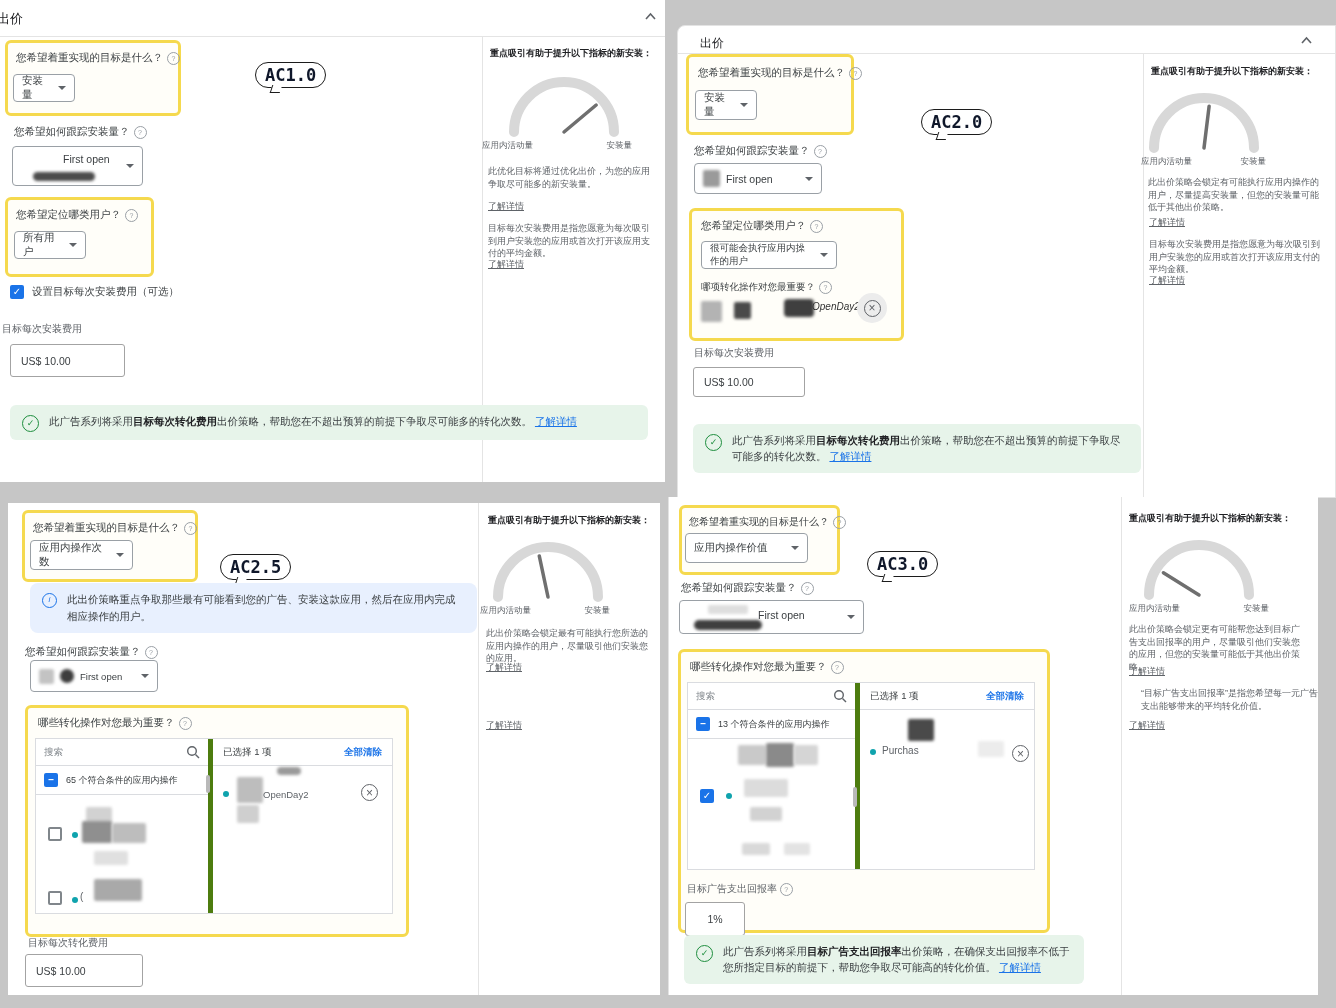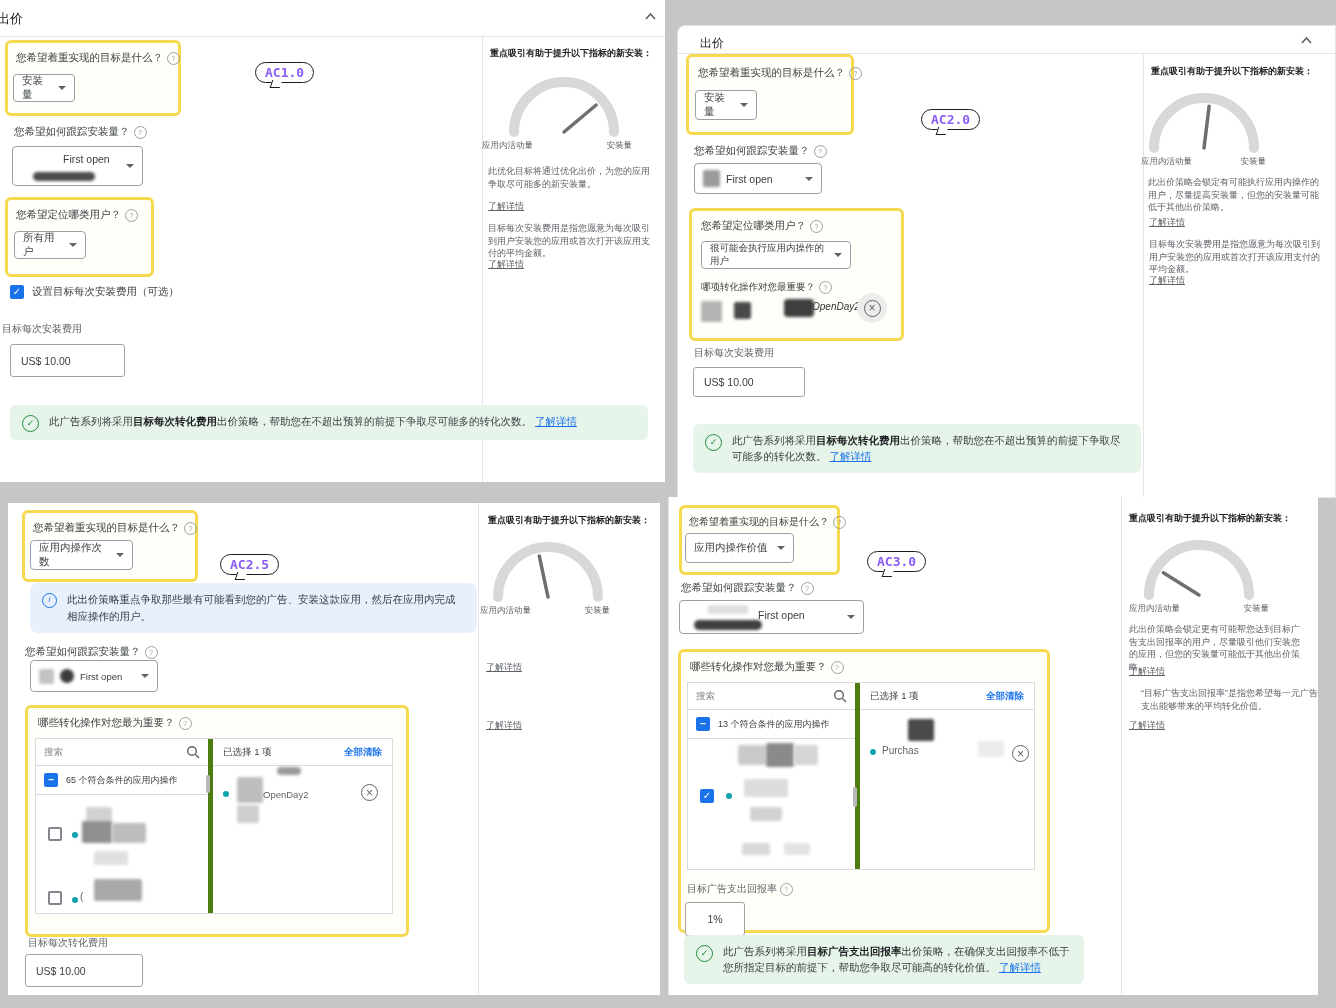--- a/index.html
+++ b/index.html
@@ -38,21 +38,21 @@
   .banner{position:absolute;background:#e8f0fe;border-radius:8px;display:flex;gap:10px;
           padding:8px 12px;font-size:10.5px;color:#3c4043;line-height:1.6;box-sizing:border-box}
   .iicon{flex:0 0 auto;width:13px;height:13px;border:1.3px solid #1a73e8;border-radius:50%;color:#1a73e8;
          font-size:8px;font-style:italic;display:flex;align-items:center;justify-content:center;margin-top:2px}
   .lnk{color:#1a73e8;text-decoration:underline;cursor:pointer}
   .b{font-weight:bold;color:#202124}
   .sbh{position:absolute;font-size:9px;font-weight:bold;color:#202124;line-height:1.3}
   .sbp{position:absolute;font-size:9px;color:#5f6368;line-height:1.4}
   .glab{position:absolute;display:flex;justify-content:space-between;font-size:8.5px;color:#5f6368}
   .bubble{position:absolute;border:1.5px solid #1c1c1c;border-radius:15px;background:#fff;
-          padding:2px 9px;font-family:"DejaVu Sans Mono",monospace;font-weight:bold;font-size:13px;color:#8b5cf6}
+          padding:2px 9px;font-family:"DejaVu Sans Mono",monospace;font-weight:bold;font-size:17px;color:#0f172a}
   .bubble::after{content:"";position:absolute;left:15px;bottom:-6px;width:9px;height:7px;background:#fff;
           border-left:1.5px solid #1c1c1c;border-bottom:1.5px solid #1c1c1c;transform:skewX(-18deg)}
   .pk{position:absolute;border:1px solid #dadce0;background:#fff;display:flex;box-sizing:border-box}
   .pkl{position:relative;border-right:5px solid #4d7c0f;box-sizing:border-box}
   .pkr{position:relative;flex:1}
   .pksrch{display:flex;align-items:center;padding:0 8px;height:26px;border-bottom:1px solid #dadce0;
           color:#80868b;font-size:9.5px}
   .pkhd{display:flex;align-items:center;gap:8px;padding:0 8px;height:28px;border-bottom:1px solid #dadce0;
         font-size:9px;color:#3c4043}
   .pkselhd{display:flex;justify-content:space-between;align-items:center;height:26px;padding:0 10px;
@@ -168,21 +168,21 @@
     <span class="rd" style="position:static;width:17px;height:17px;background:#9a9a9a"></span>
     <span>First open</span>
     <i class="car"></i>
     </div>
 
   <div class="yb" style="left:11px;top:182px;width:209px;height:127px">
     <div class="q" style="margin:8px 0 0 9px">
       <span>您希望定位哪类用户？</span>
         <span class="help">?</span>
       </div>
-    <div class="dd" style="left:9px;top:30px;width:150px;height:28px;font-size:9.5px">
+    <div class="dd" style="left:9px;top:30px;width:136px;height:28px;font-size:9.5px">
       <span>很可能会执行应用内操作的用户</span>
         <i class="car"></i>
       </div>
     <div class="q" style="position:absolute;left:9px;top:70px;font-size:9.5px">
       <span>哪项转化操作对您最重要？</span>
         <span class="help">?</span>
       </div>
     <span class="rd" style="left:9px;top:90px;width:21px;height:21px;background:#b3b3b3"></span>
     <span class="rd" style="left:42px;top:91px;width:17px;height:17px;background:#4a4a4a"></span>
     <span class="rd" style="left:92px;top:88px;width:30px;height:18px;background:#3f3f3f;border-radius:4px"></span>
@@ -303,37 +303,38 @@
 
   <div class="sbh" style="left:480px;top:12px;width:165px">重点吸引有助于提升以下指标的新安装：</div>
   <svg class="a" style="left:478px;top:34px" width="124" height="66" viewBox="0 0 124 66">
     <path d="M12 60 A50 50 0 0 1 112 60" fill="none" stroke="#d8d8d8" stroke-width="10" stroke-linecap="round"></path>
     <line x1="62" y1="60" x2="62" y2="18" stroke="#6f6f6f" stroke-width="3.5" stroke-linecap="round" transform="rotate(-12 62 60)"></line>
   </svg>
   <div class="glab" style="left:472px;top:102px;width:130px">
     <span>应用内活动量</span>
       <span>安装量</span>
     </div>
+  <div class="sbp" style="left:478px;top:124px;width:168px">此出价策略会锁定最有可能执行您所选的应用内操作的用户，尽量吸引他们安装您的应用。</div>
   <div class="sbp lnk" style="left:478px;top:158px">了解详情</div>
   <div class="sbp lnk" style="left:478px;top:216px">了解详情</div>
 </section>
 
 <section class="card" style="left:668px;top:497px;width:650px;height:498px;border-left:1px solid #e3e3e3;box-sizing:border-box">
   <div class="vl" style="left:452px;top:0;height:498px"></div>
 
   <div class="bubble" style="left:198px;top:54px">
     <span>AC3.0</span></div>
 
   <div class="yb" style="left:10px;top:8px;width:155px;height:64px">
     <div class="q" style="margin:7px 0 0 7px;font-size:10px">
       <span>您希望着重实现的目标是什么？</span>
         <span class="help">?</span>
       </div>
   </div>
-  <div class="dd" style="left:16px;top:36px;width:109px;height:30px">
+  <div class="dd" style="left:16px;top:36px;width:123px;height:30px">
     <span>应用内操作价值</span>
       <i class="car"></i>
     </div>
 
   <div class="q a" style="left:12px;top:84px">
     <span>您希望如何跟踪安装量？</span>
       <span class="help">?</span>
     </div>
   <div class="dd" style="left:10px;top:103px;width:185px;height:34px">
     <span class="rd" style="left:28px;top:4px;width:40px;height:9px;background:#dedede"></span>

